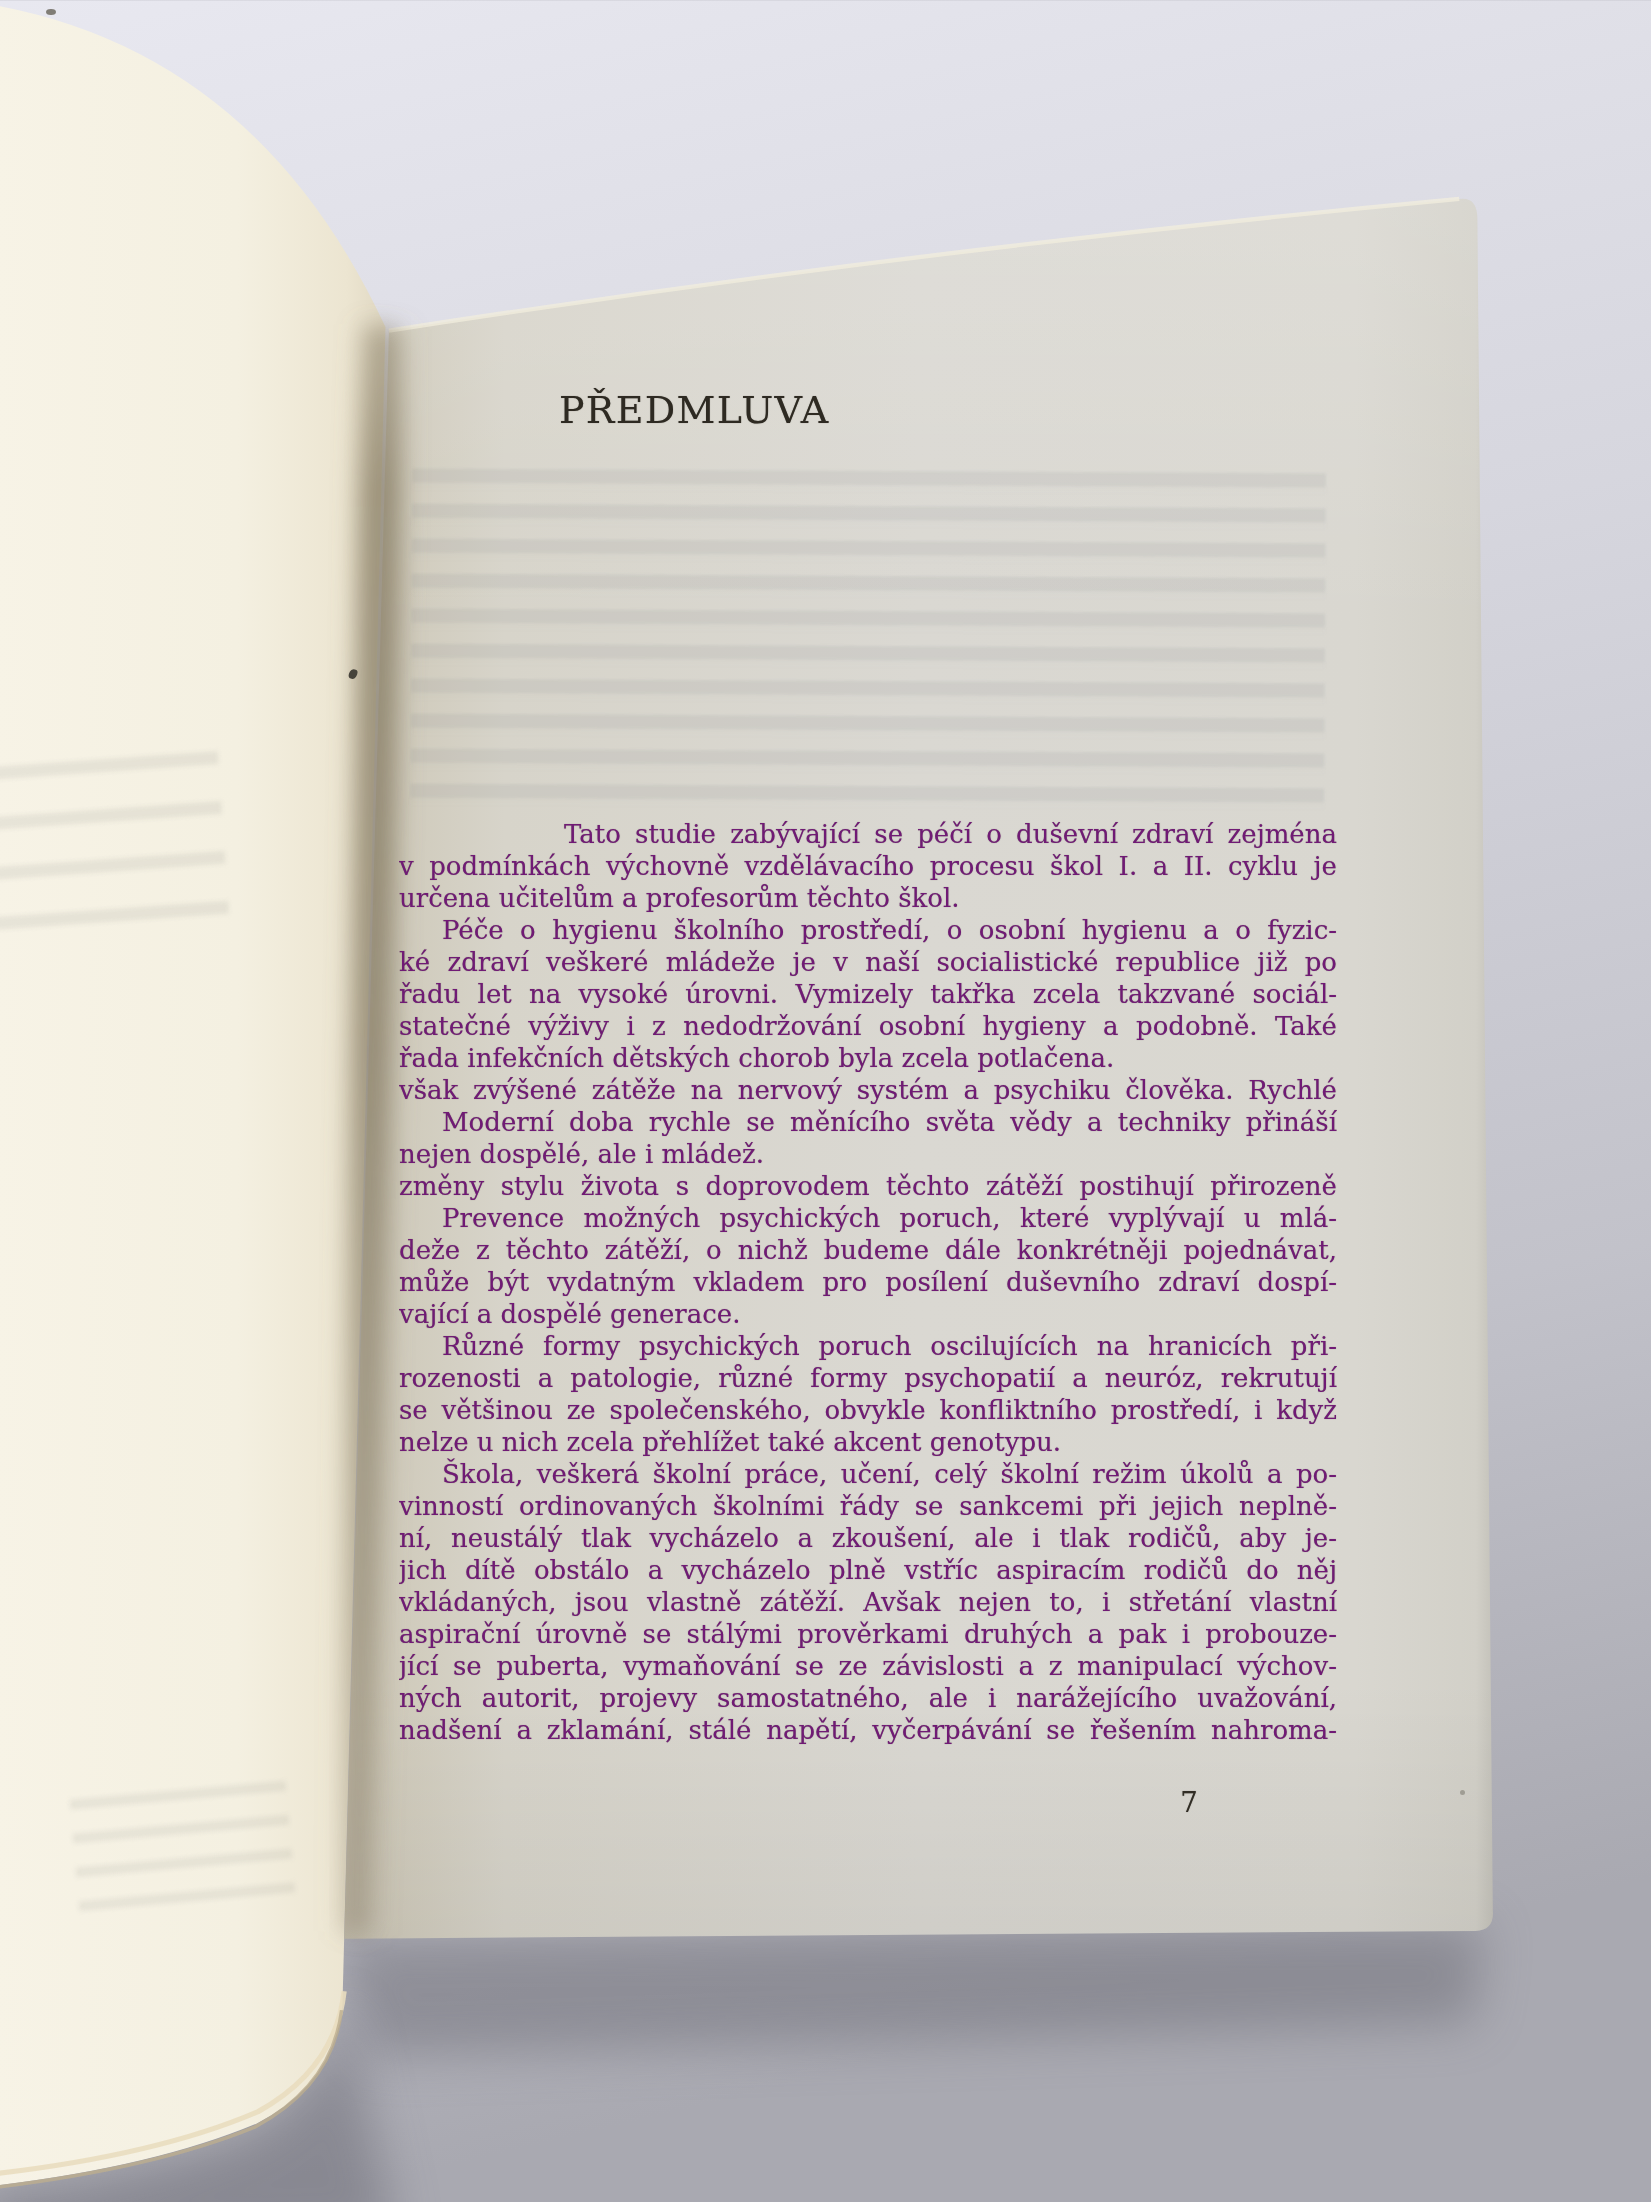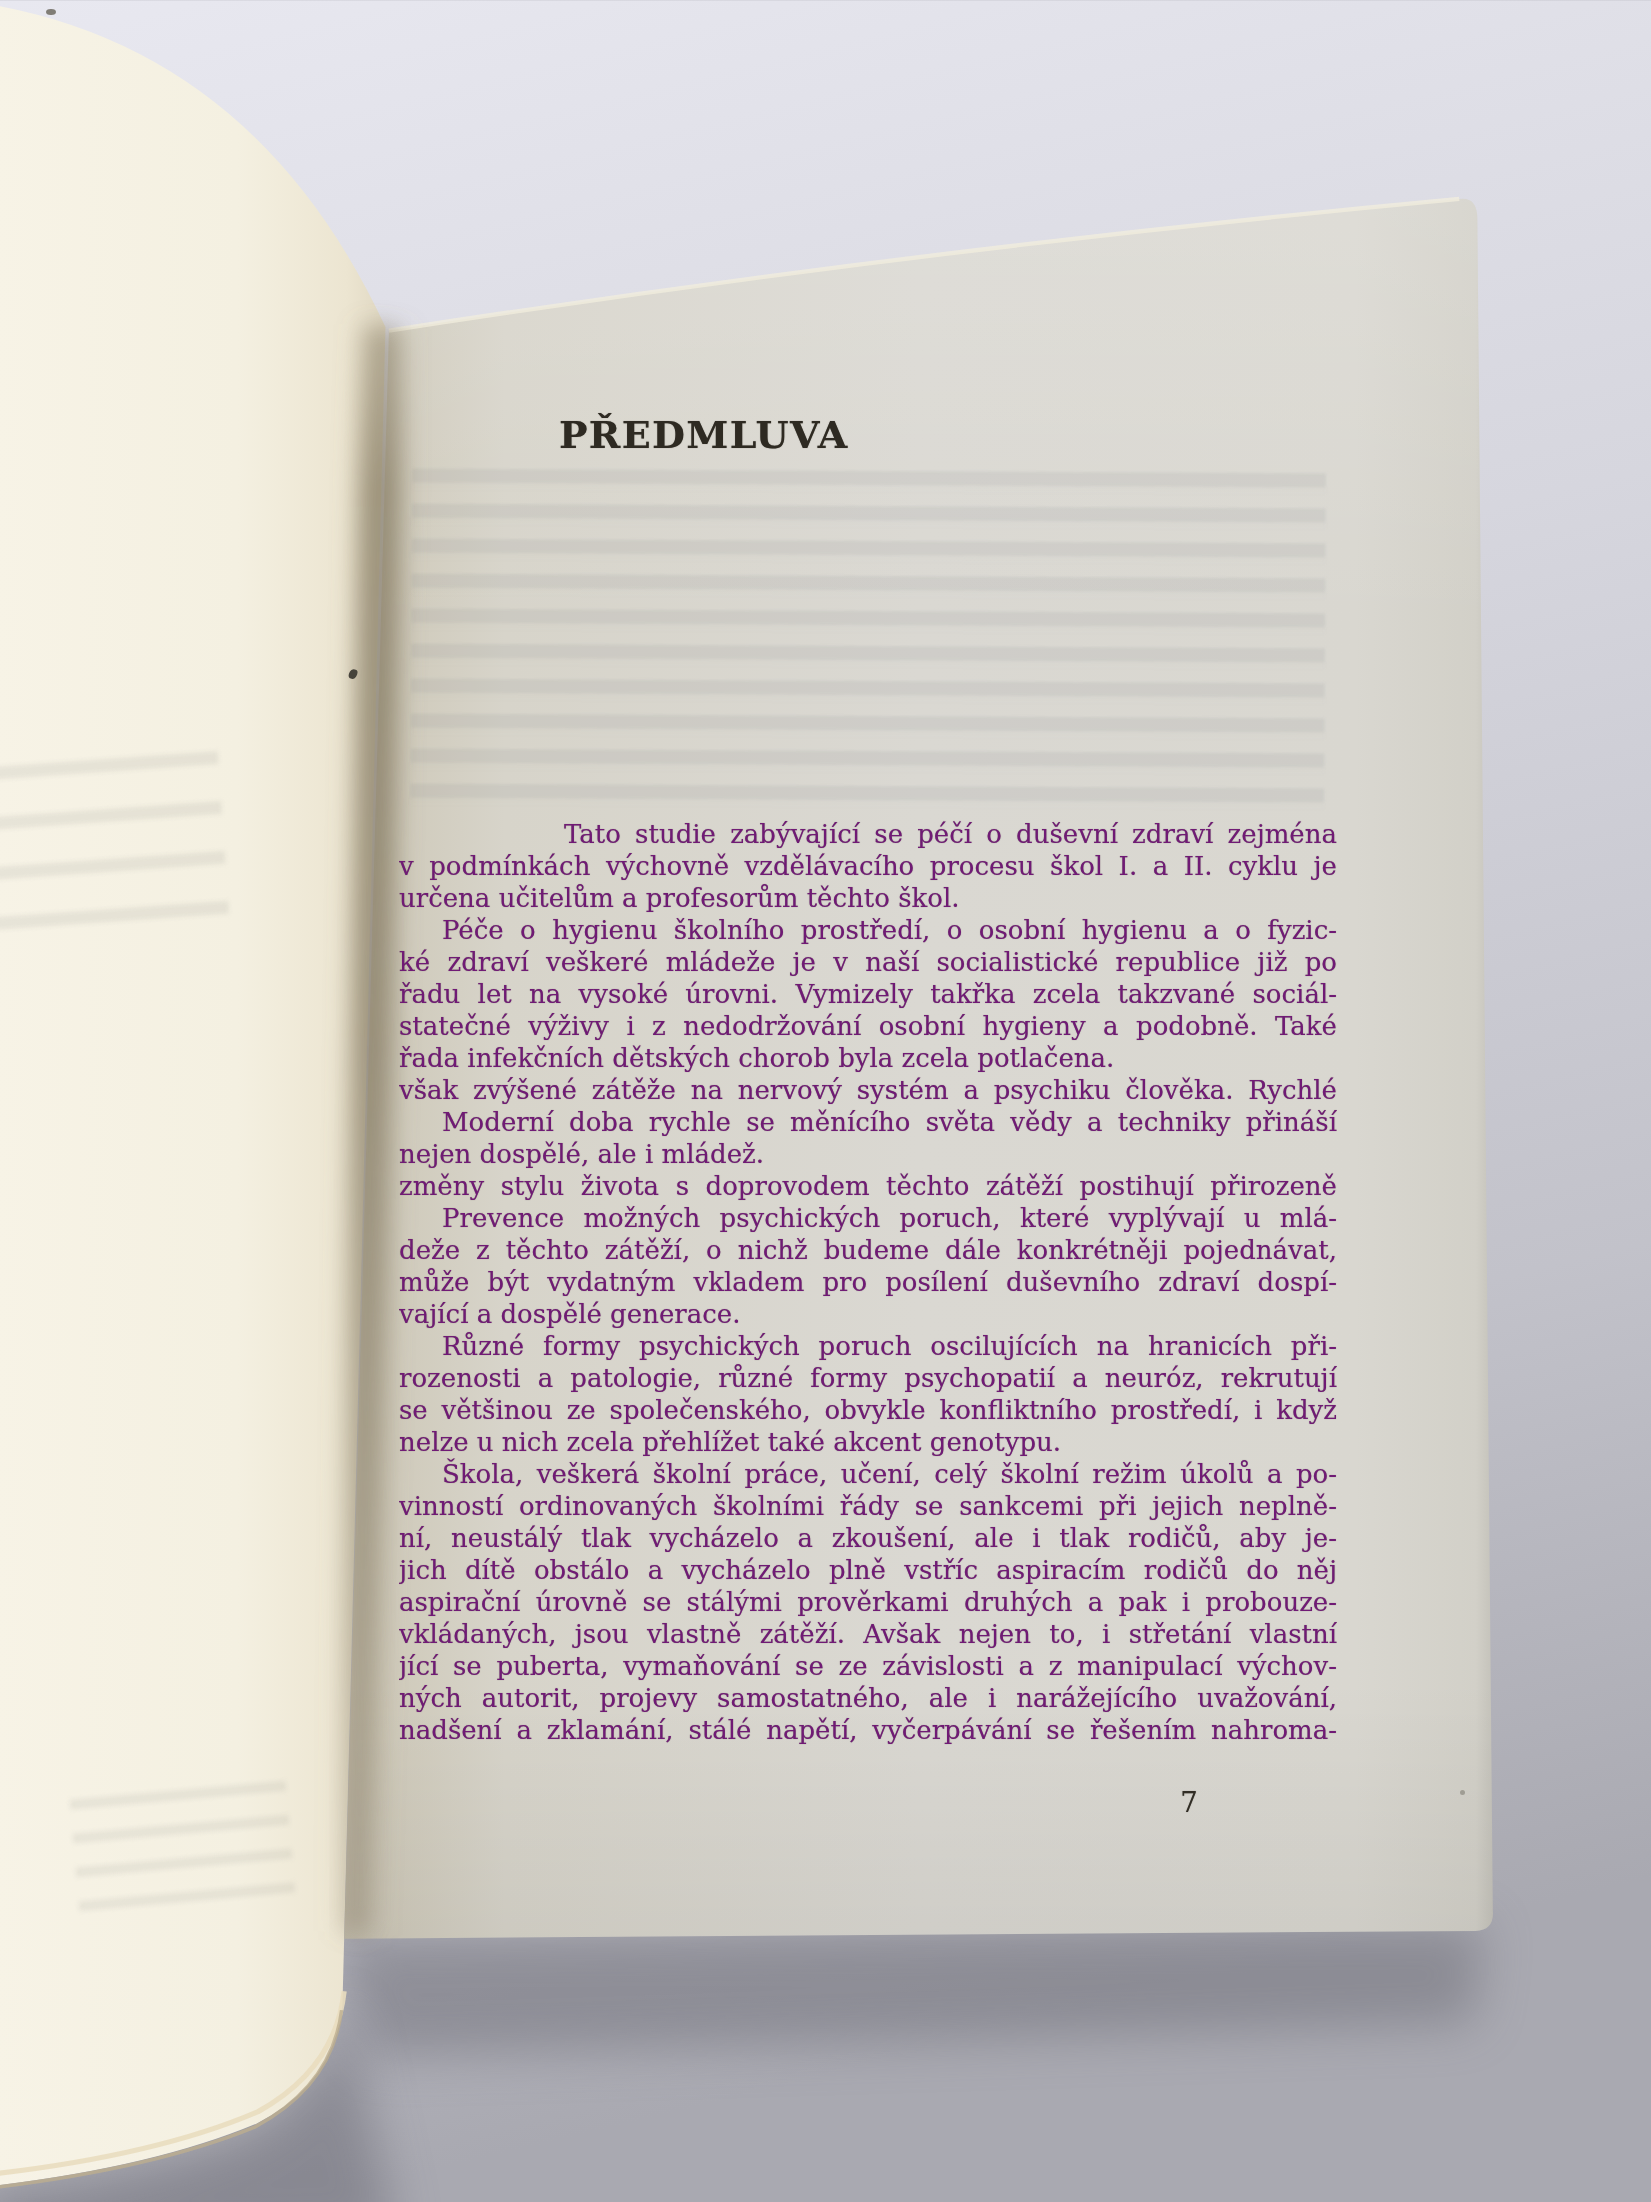--- a/index.html
+++ b/index.html
@@ -4,22 +4,22 @@
 <style>
   html,body { margin:0; padding:0; background:#9a9aa2; }
   .scene {
     position:relative; width:1652px; height:2203px; overflow:hidden;
     font-family:"DejaVu Serif","Liberation Serif",serif;
   }
   .backdrop { position:absolute; left:0; top:0; width:1652px; height:2203px; display:block; }
 
   
   .title {
-    position:absolute; left:559px; top:412px; margin:0;
-    font-size:38px; font-weight:bold; letter-spacing:1.3px;
+    position:absolute; left:559px; top:388px; margin:0;
+    font-size:38px; font-weight:normal; letter-spacing:1.3px;
     color:#2e2a22; white-space:nowrap;
     text-shadow:0 0 0.9px rgba(46,42,34,.55);
   }
   .body-text {
     position:absolute; left:399px; top:818px; width:938px;
     font-size:26px; line-height:32px; color:#701a75;
     text-shadow:0 0 0.9px rgba(47,43,35,.5);
   }
   .line { height:32px; overflow:hidden; text-align:justify; text-align-last:justify; }
   .line.p-last { text-align-last:left; }
@@ -154,22 +154,22 @@
       <div class="line">může být vydatným vkladem pro posílení duševního zdraví dospí-</div>
       <div class="line p-last">vající a dospělé generace.</div>
       <div class="line p-first">Různé formy psychických poruch oscilujících na hranicích při-</div>
       <div class="line">rozenosti a patologie, různé formy psychopatií a neuróz, rekrutují</div>
       <div class="line">se většinou ze společenského, obvykle konfliktního prostředí, i když</div>
       <div class="line p-last">nelze u nich zcela přehlížet také akcent genotypu.</div>
       <div class="line p-first">Škola, veškerá školní práce, učení, celý školní režim úkolů a po-</div>
       <div class="line">vinností ordinovaných školními řády se sankcemi při jejich neplně-</div>
       <div class="line">ní, neustálý tlak vycházelo a zkoušení, ale i tlak rodičů, aby je-</div>
       <div class="line">jich dítě obstálo a vycházelo plně vstříc aspiracím rodičů do něj</div>
+      <div class="line">vkládaných, jsou vlastně zátěží. Avšak nejen to, i střetání vlastní</div>
       <div class="line">aspirační úrovně se stálými prověrkami druhých a pak i probouze-</div>
-      <div class="line">vkládaných, jsou vlastně zátěží. Avšak nejen to, i střetání vlastní</div>
       <div class="line">jící se puberta, vymaňování se ze závislosti a z manipulací výchov-</div>
       <div class="line">ných autorit, projevy samostatného, ale i narážejícího uvažování,</div>
       <div class="line">nadšení a zklamání, stálé napětí, vyčerpávání se řešením nahroma-</div>
     </div>
 
   <div class="pagenum">7</div>
 
   <span class="speck s1"></span>
   <span class="speck s2"></span>
   <span class="speck s3"></span>

